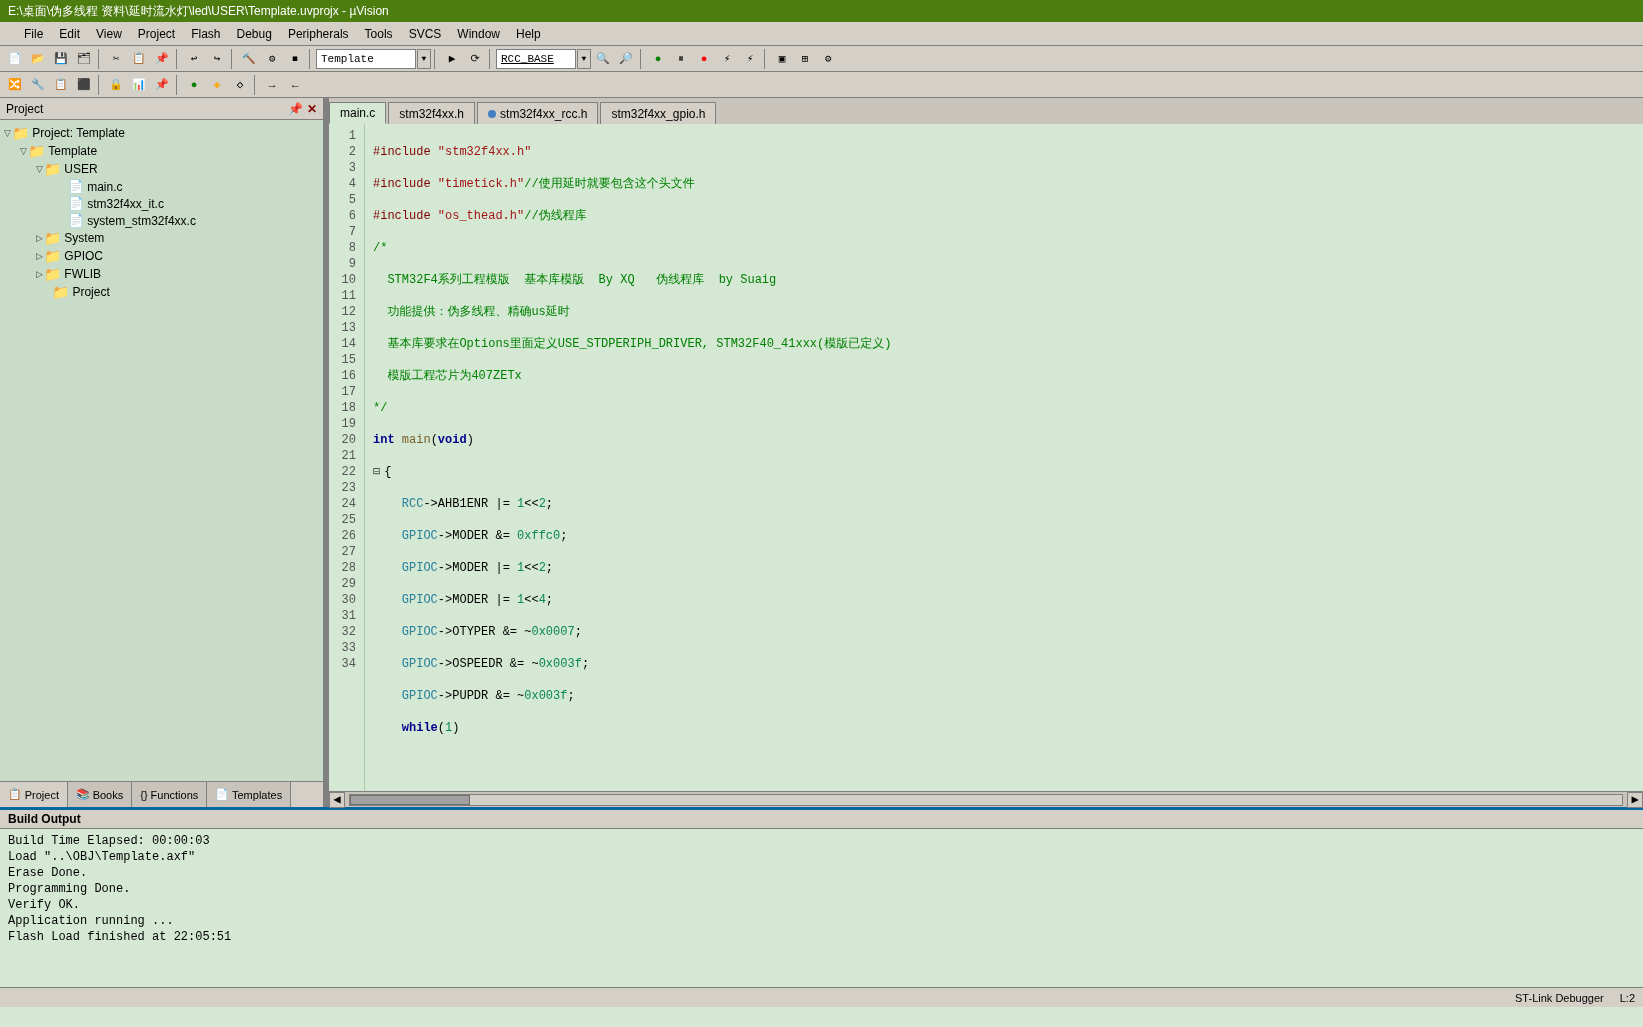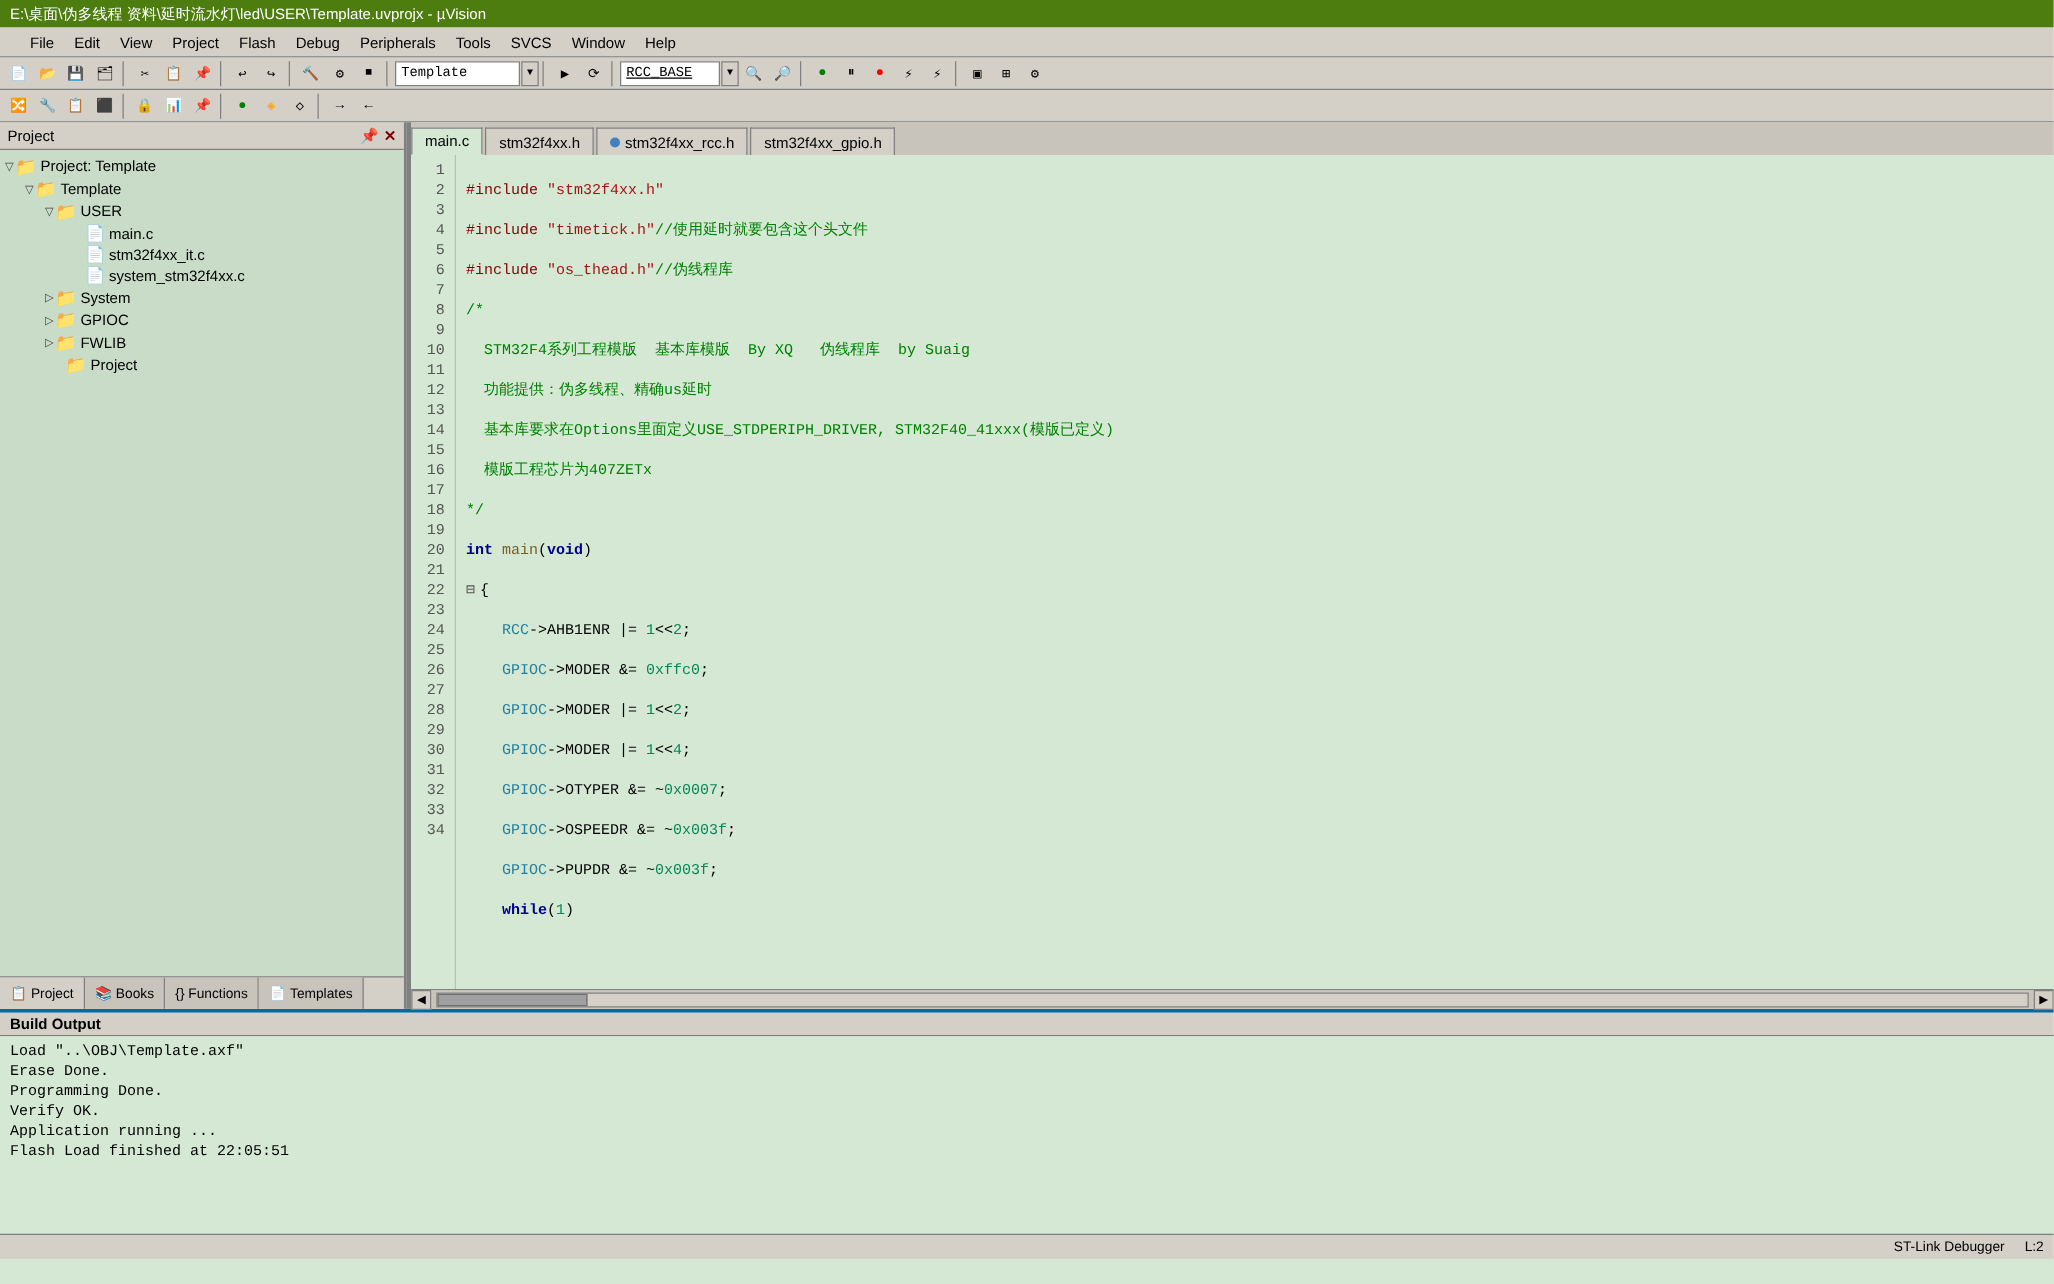--- a/index.html
+++ b/index.html
@@ -559,20 +559,21 @@
       </div>
       <div style="width:16px; height:16px; background:#d4d0c8; border:1px solid #808080; display:flex; align-items:center; justify-content:center; cursor:pointer;">▶</div>
     </div>
   </div>
 </div>
 
 <div id="build-output-header">
   <span>Build Output</span>
 </div>
 <div id="build-output">
+  <div>Build Time Elapsed:  00:00:03</div>
   <div>Load "..\OBJ\Template.axf"</div>
   <div>Erase Done.</div>
   <div>Programming Done.</div>
   <div>Verify OK.</div>
   <div>Application running ...</div>
   <div>Flash Load finished at 22:05:51</div>
 </div>
 
 <div id="status-bar">
   <span></span>

